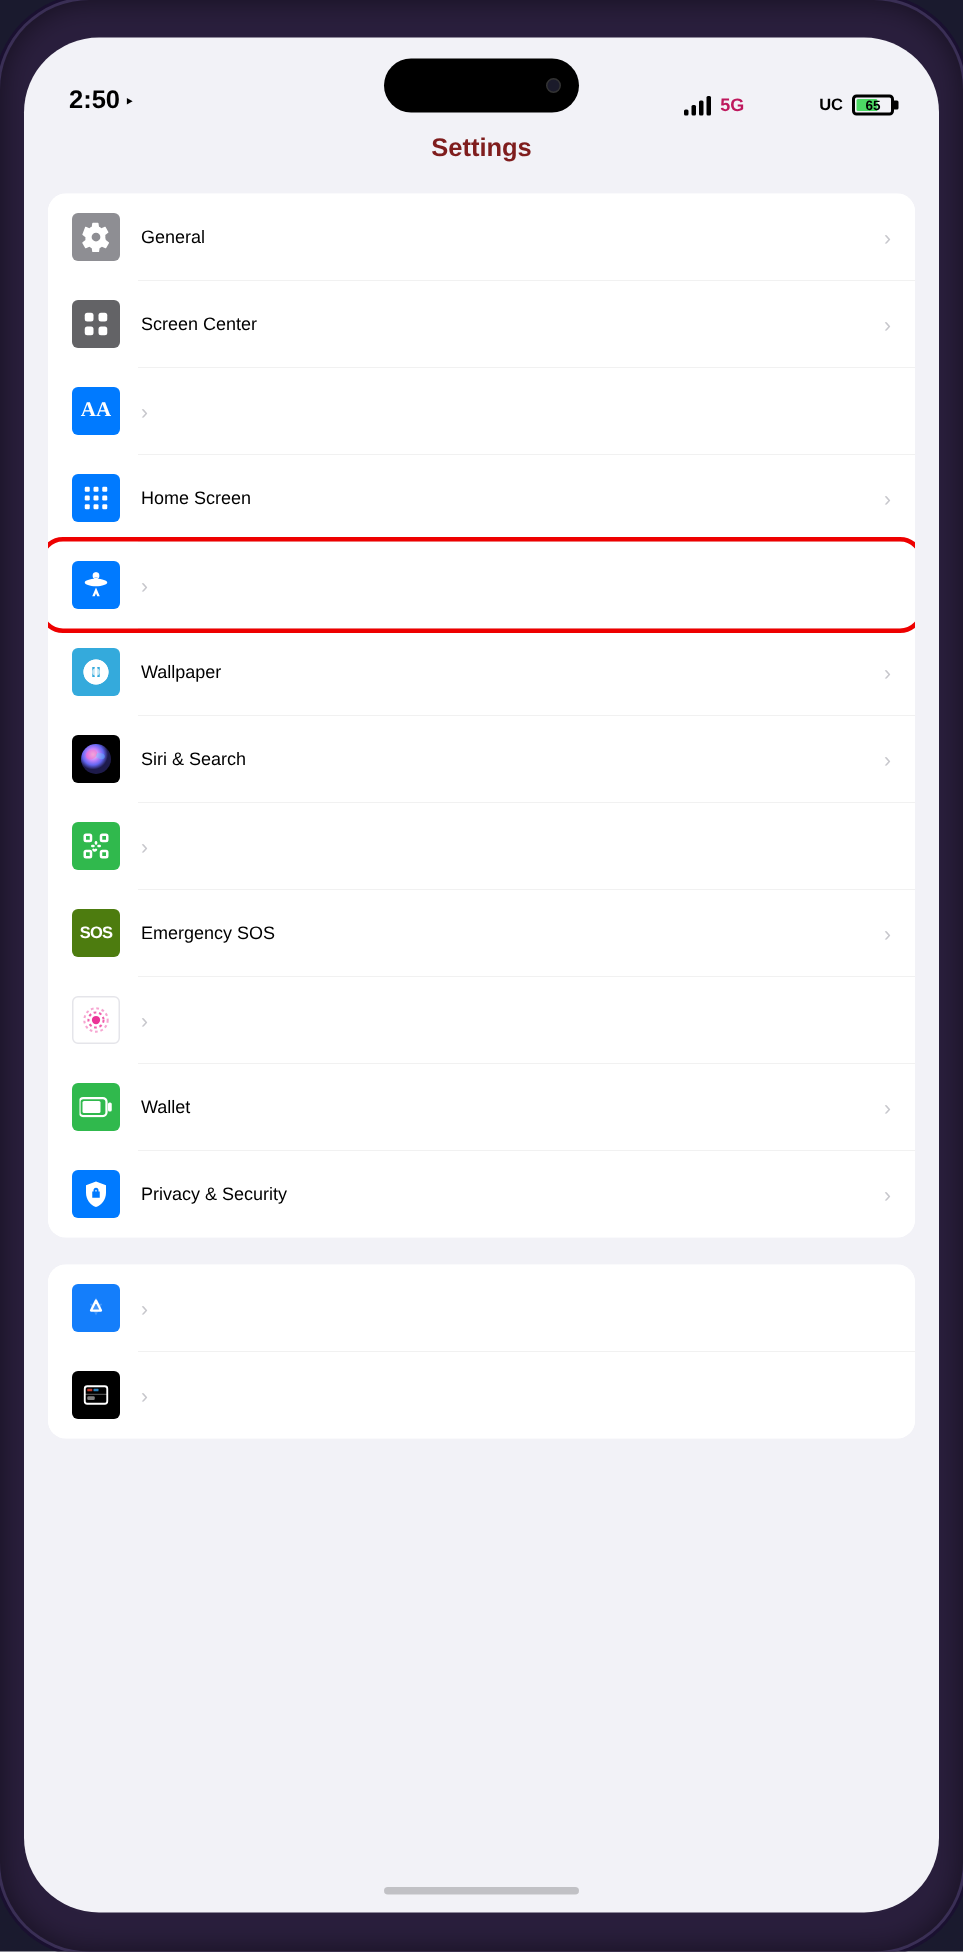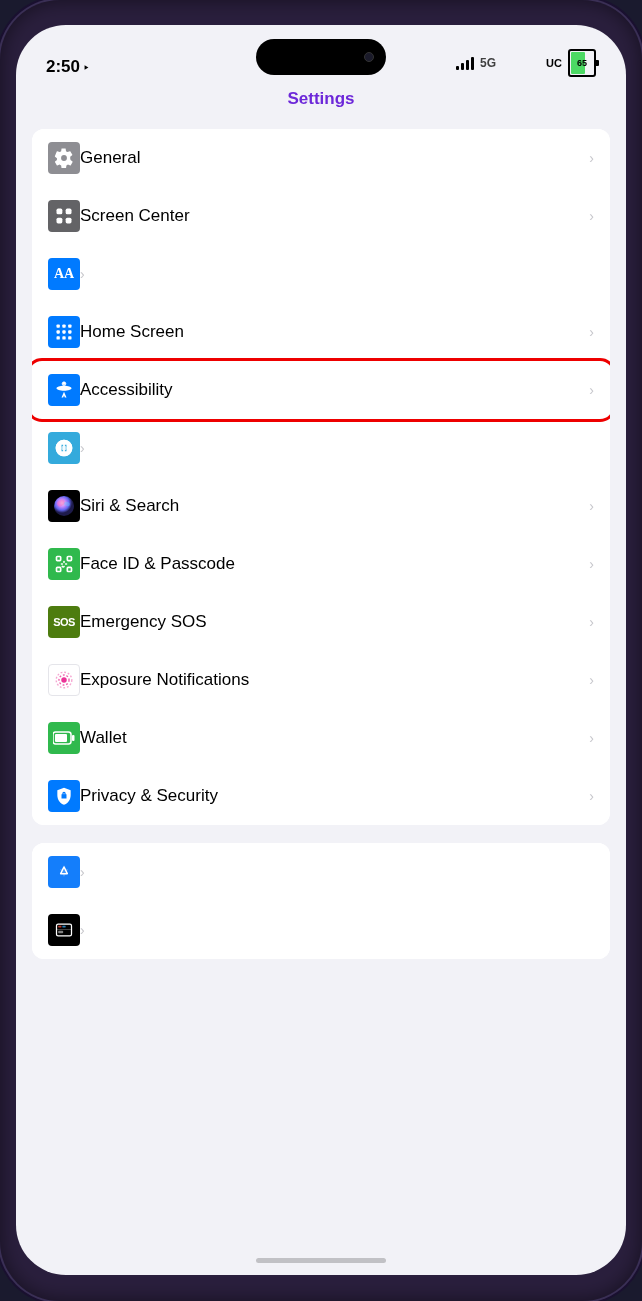--- a/index.html
+++ b/index.html
@@ -91,25 +91,25 @@
       height: 13px;
     }
     .signal-bar {
       width: 3px;
       background: #000;
       border-radius: 1px;
     }
     .network-badge {
       font-size: 12px;
       font-weight: 600;
-      color: #404040;
+      color: #be185d;
     }
     .battery-icon {
       width: 28px;
-      height: 28px;
+      height: 14px;
       border: 2px solid #000;
       border-radius: 3px;
       position: relative;
       display: flex;
       align-items: center;
       padding: 1px;
     }
     .battery-icon::after {
       content: '';
       position: absolute;
@@ -139,21 +139,21 @@
 
     
     .page-title-bar {
       text-align: center;
       padding: 4px 0 12px;
       flex-shrink: 0;
     }
     .page-title {
       font-size: 17px;
       font-weight: 600;
-      color: #6d28d9;
+      color: #7f1d1d;
     }
 
     
     .content {
       flex: 1;
       overflow-y: auto;
       padding: 8px 16px 20px;
     }
     .content::-webkit-scrollbar { display: none; }
 
@@ -185,28 +185,29 @@
     }
 
     
     .icon-wrap {
       width: 32px;
       height: 32px;
       border-radius: 4px;
       display: flex;
       align-items: center;
       justify-content: center;
+      margin-right: 14px;
       flex-shrink: 0;
       font-size: 16px;
       color: #fff;
     }
 
     .row-label {
       flex: 1;
-      font-size: 17px;
+      font-size: 12px;
       color: #000;
     }
 
     .chevron {
       color: #c7c7cc;
       font-size: 14px;
       font-weight: 500;
     }
 
     
@@ -341,35 +342,35 @@
         <div class="settings-row accessibility-row" style="background:#fff;">
           <div class="accessibility-highlight"></div>
           <div class="icon-wrap icon-accessibility">
             <svg width="20" height="20" viewBox="0 0 24 24" fill="white">
               <circle cx="12" cy="4" r="2"></circle>
               <path d="M12 7c-4.97 0-9 1.5-9 3 0 1.5 4.03 3 9 3s9-1.5 9-3c0-1.5-4.03-3-9-3zm0 7l-3 7h2l1-2.5 1 2.5h2l-3-7z"></path>
               <circle cx="12" cy="4.5" r="2.2" fill="none" stroke="white" stroke-width="1"></circle>
               <path d="M6 8c0 0 0 2 6 2s6-2 6-2" fill="none"></path>
             </svg>
           </div>
-          <span class="row-label">Accessibility</span>
           <span class="chevron">›</span>
         </div>
 
         <div class="settings-row">
           <div class="icon-wrap icon-wallpaper">
             <svg width="20" height="20" viewBox="0 0 24 24" fill="white">
               <path d="M12 2C6.48 2 2 6.48 2 12s4.48 10 10 10 10-4.48 10-10S17.52 2 12 2zm-1 14H9V8h2v8zm4 0h-2V8h2v8z"></path>
               <path d="M12 2a10 10 0 100 20A10 10 0 0012 2zm0 2a8 8 0 110 16A8 8 0 0112 4z"></path>
               <path d="M8 8h2v3H8zm6 0h2v3h-2zm-3 5a3 3 0 006 0H9a3 3 0 006 0z" fill="none"></path>
 
               <circle cx="12" cy="12" r="3" fill="rgba(255,255,255,0.7)"></circle>
               <path d="M12 6c0 0-1 2-1 4s1 4 1 4-1-2-1-4 1-4 1-4z" fill="rgba(255,255,255,0.5)"></path>
             </svg>
           </div>
+          <span class="row-label">Wallpaper</span>
           <span class="chevron">›</span>
         </div>
 
         <div class="settings-row">
           <div class="icon-wrap" style="background:black;overflow:hidden;">
 
             <svg width="26" height="26" viewBox="0 0 26 26">
               <defs>
                 <radialGradient id="siriGrad" cx="40%" cy="35%">
                   <stop offset="0%" stop-color="#fff" stop-opacity="0.9"></stop>
@@ -391,41 +392,39 @@
           <div class="icon-wrap icon-faceid">
             <svg width="20" height="20" viewBox="0 0 24 24" fill="none" stroke="white" stroke-width="2">
               <rect x="3" y="3" width="5" height="5" rx="1" stroke="white" fill="none"></rect>
               <rect x="16" y="3" width="5" height="5" rx="1" stroke="white" fill="none"></rect>
               <rect x="3" y="16" width="5" height="5" rx="1" stroke="white" fill="none"></rect>
               <rect x="16" y="16" width="5" height="5" rx="1" stroke="white" fill="none"></rect>
               <path d="M9 12h1m4 0h1M10 15c.5.7 1.5 1 2 0" stroke="white" stroke-linecap="round"></path>
               <line x1="12" y1="9" x2="12" y2="10" stroke="white" stroke-linecap="round"></line>
             </svg>
           </div>
-          <span class="row-label">Face ID &amp; Passcode</span>
           <span class="chevron">›</span>
         </div>
 
         <div class="settings-row">
           <div class="icon-wrap icon-sos">
             <span style="font-size:11px;font-weight:900;color:white;letter-spacing:-0.5px;">SOS</span>
           </div>
           <span class="row-label">Emergency SOS</span>
           <span class="chevron">›</span>
         </div>
 
         <div class="settings-row">
           <div class="icon-wrap icon-exposure">
             <svg width="22" height="22" viewBox="0 0 24 24">
               <circle cx="12" cy="12" r="3" fill="#e91e8c" opacity="0.9"></circle>
               <circle cx="12" cy="12" r="5.5" fill="none" stroke="#e91e8c" stroke-width="1.5" stroke-dasharray="2 2" opacity="0.7"></circle>
               <circle cx="12" cy="12" r="8.5" fill="none" stroke="#e91e8c" stroke-width="1.5" stroke-dasharray="2 2" opacity="0.4"></circle>
             </svg>
           </div>
-          <span class="row-label">Exposure Notifications</span>
           <span class="chevron">›</span>
         </div>
 
         <div class="settings-row">
           <div class="icon-wrap icon-battery">
             <svg width="22" height="14" viewBox="0 0 22 14">
               <rect x="0" y="1" width="18" height="12" rx="2.5" fill="none" stroke="white" stroke-width="1.5"></rect>
               <rect x="2" y="3" width="12" height="8" rx="1" fill="white"></rect>
               <rect x="19" y="4" width="2.5" height="6" rx="1" fill="white"></rect>
             </svg>

